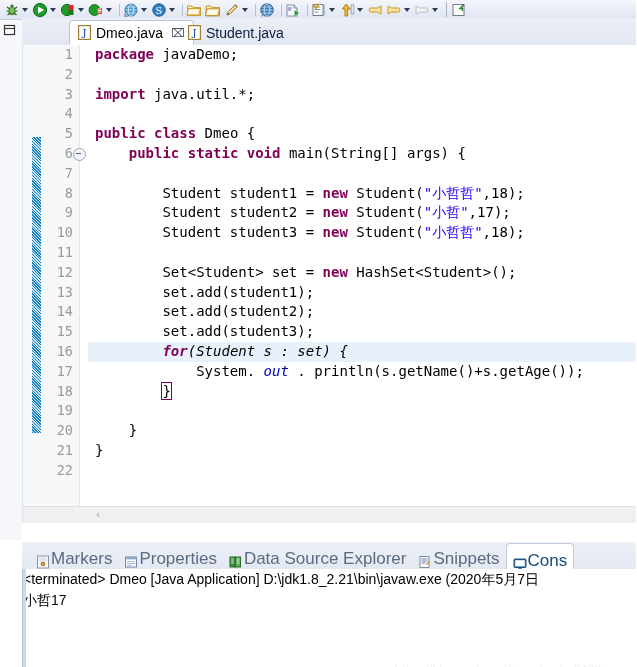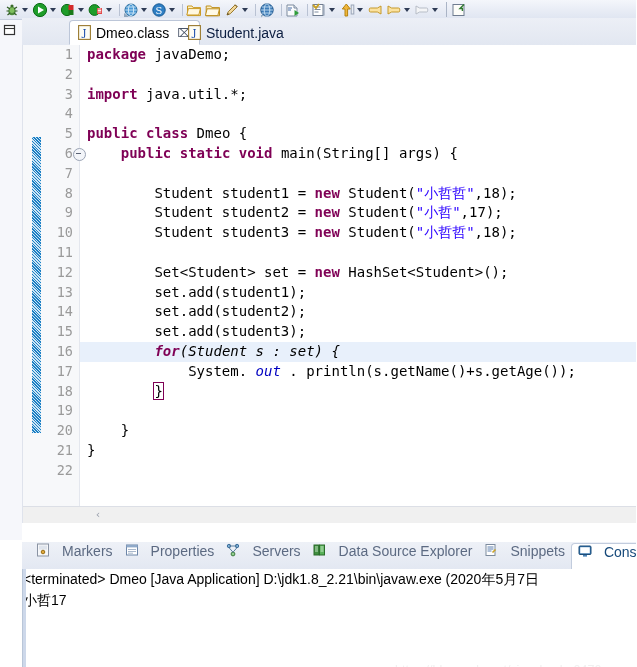--- a/index.html
+++ b/index.html
@@ -116,21 +116,21 @@
   .fold-toggle::before{
     content:"";position:absolute;left:2px;top:4px;width:5px;height:1px;background:#5a6275;
   }
 
   .code{
     position:absolute;left:57px;top:0;right:0;height:478px;
     font-family:"DejaVu Sans Mono","Liberation Mono",monospace;
     font-size:14px;
     white-space:pre;
   }
-  .cl{height:19.8px;line-height:19.8px;padding-left:7px;color:#000000;}
+  .cl{height:19.8px;line-height:19.8px;padding-left:7px;color:#000000;margin-left:8px;}
   .cl.hl{background:#e8f0fb;font-style:italic;}
   .kw{color:#7f0055;font-weight:bold;}
   .str{color:#2a00ff;}
   .fld{color:#0000c0;font-weight:normal;font-style:italic;}
   .brk{outline:1px solid #7f0055;outline-offset:0px;}
 
   .hscroll{
     position:absolute;left:0;bottom:0;width:615px;height:16px;
     background:#f0f0f0;border-top:1px solid #dcdfe6;
   }
@@ -147,22 +147,22 @@
   }
   .bottom-tabbar{
     position:absolute;left:22px;top:0;width:615px;height:28px;
     background:linear-gradient(to bottom,#eef1f7,#e3e8f2);
     border-top:1px solid #ffffff;
     display:flex;align-items:center;
     padding-left:8px;box-sizing:border-box;
     overflow:hidden;
   }
   .btab{
-    display:flex;align-items:flex-start;gap:12px;
-    font-size:14px;color:#5c6a82;
+    display:flex;align-items:flex-end;gap:1px;
+    font-size:17px;color:#5c6a82;
     padding:0 6px;height:26px;flex:0 0 auto;
   }
   .btab.active{
     background:#ffffff;color:#16497a;
     border:1px solid #c2ccdd;border-bottom:none;
     border-top-left-radius:4px;border-top-right-radius:4px;
     height:27px;margin-top:3px;
   }
   .bico{width:14px;height:14px;flex:0 0 auto;display:block;}
 
@@ -413,21 +413,21 @@
   <div class="editor-shell">
 
     <div class="tabbar">
       <div class="etab active">
         <span class="jicon">
           <svg width="13" height="15" viewBox="0 0 13 15">
             <rect x="0.6" y="0.6" width="11.8" height="13.8" fill="#fdfdf5" stroke="#9a7a2e" stroke-width="1.1"></rect>
             <text x="6.4" y="11" font-size="10" text-anchor="middle" fill="#1146a8" font-family="DejaVu Serif, serif">J</text>
           </svg>
         </span>
-        <span>Dmeo.class</span>
+        <span>Dmeo.java</span>
         <span class="close-x">⌧</span>
       </div>
       <div class="etab inactive">
         <span class="jicon">
           <svg width="13" height="15" viewBox="0 0 13 15">
             <rect x="0.6" y="0.6" width="11.8" height="13.8" fill="#fdfdf5" stroke="#9a7a2e" stroke-width="1.1"></rect>
             <text x="6.4" y="11" font-size="10" text-anchor="middle" fill="#1146a8" font-family="DejaVu Serif, serif">J</text>
           </svg>
         </span>
         <span>Student.java</span>
@@ -485,31 +485,20 @@
         </div>
         <div class="btab">
           <span>
             <svg class="bico" viewBox="0 0 14 14">
               <rect x="1.5" y="2" width="11" height="10" fill="#ffffff" stroke="#6d86a8"></rect>
               <rect x="1.5" y="2" width="11" height="2.4" fill="#8fa9c9"></rect>
               <path d="M3 6.5h8M3 8.5h8M3 10.2h5" stroke="#9fb0c6" stroke-width="0.9"></path>
             </svg>
           </span>
           <span>Properties</span>
-        </div>
-        <div class="btab">
-          <span>
-            <svg class="bico" viewBox="0 0 14 14">
-              <circle cx="3" cy="3" r="1.7" fill="#7fb2d9" stroke="#3c6e9b"></circle>
-              <circle cx="11" cy="3" r="1.7" fill="#7fb2d9" stroke="#3c6e9b"></circle>
-              <circle cx="7" cy="11" r="1.9" fill="#8fcf8f" stroke="#3f7a3f"></circle>
-              <path d="M3 4.7 L7 9.2 M11 4.7 L7 9.2 M3 3 h8" stroke="#5b7f9e" stroke-width="1"></path>
-            </svg>
-          </span>
-          <span>Servers</span>
         </div>
         <div class="btab">
           <span>
             <svg class="bico" viewBox="0 0 14 14">
               <rect x="1" y="2" width="5" height="10" fill="#3f8f3f" stroke="#2b6b2b"></rect>
               <rect x="6.5" y="2" width="5" height="10" fill="#58b158" stroke="#2b6b2b"></rect>
               <path d="M2 4h3M2 6h3M2 8h3M7.5 4h3M7.5 6h3M7.5 8h3" stroke="#e8f6e8" stroke-width="0.8"></path>
             </svg>
           </span>
           <span>Data Source Explorer</span>

